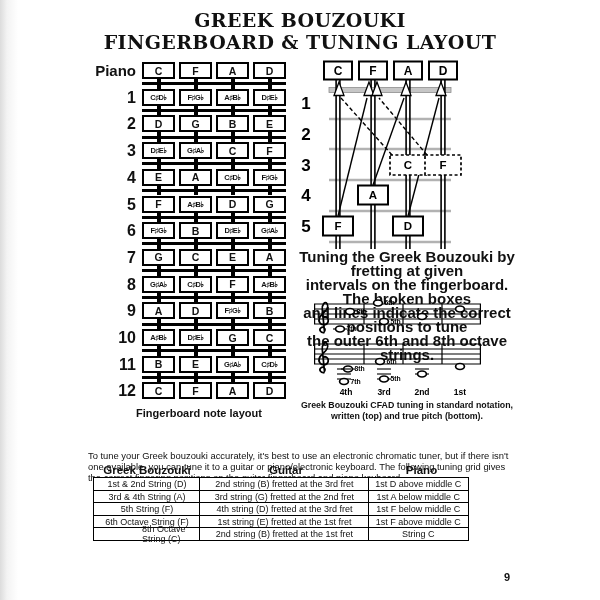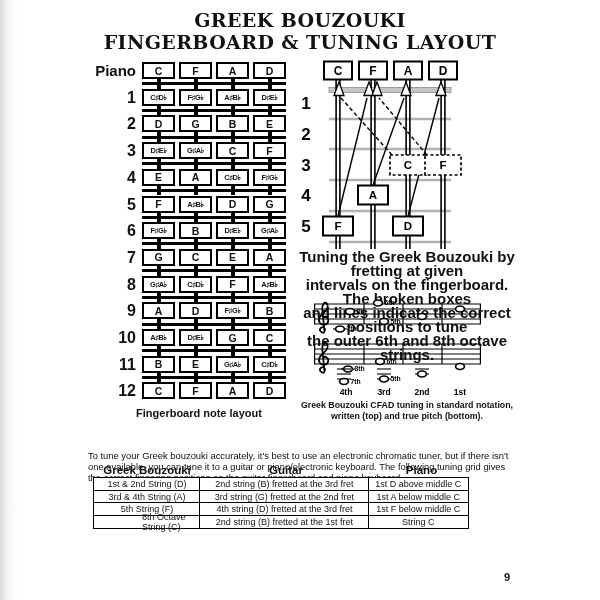--- a/index.html
+++ b/index.html
@@ -314,19 +314,24 @@
       <div class="tcell" style="width: 108px;">3rd &amp; 4th String (A)</div>
       <div class="tcell" style="width: 170px;">3rd string (G) fretted at the 2nd fret</div>
       <div class="tcell" style="width: 101px;">1st A below middle C</div>
     </div>
     <div class="trow">
       <div class="tcell" style="width: 108px;">5th String (F)</div>
       <div class="tcell" style="width: 170px;">4th string (D) fretted at the 3rd fret</div>
       <div class="tcell" style="width: 101px;">1st F below middle C</div>
     </div>
     <div class="trow">
+      <div class="tcell" style="width: 108px;">6th Octave String (F)</div>
+      <div class="tcell" style="width: 170px;">1st string (E) fretted at the 1st fret</div>
+      <div class="tcell" style="width: 101px;">1st F above middle C</div>
+    </div>
+    <div class="trow">
       <div class="tcell" style="width: 108px; padding-left: 48px;">8th Octave String (C)</div>
       <div class="tcell" style="width: 170px;">2nd string (B) fretted at the 1st fret</div>
       <div class="tcell" style="width: 101px;">String C</div>
     </div>
   </div>
 
 <div class="abs page-num">9</div>
 
 </body></html>

